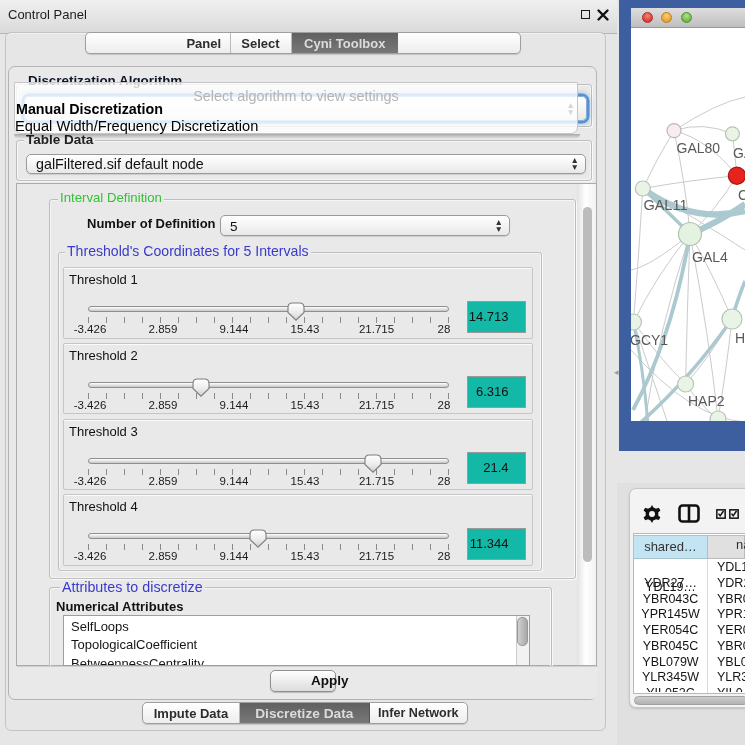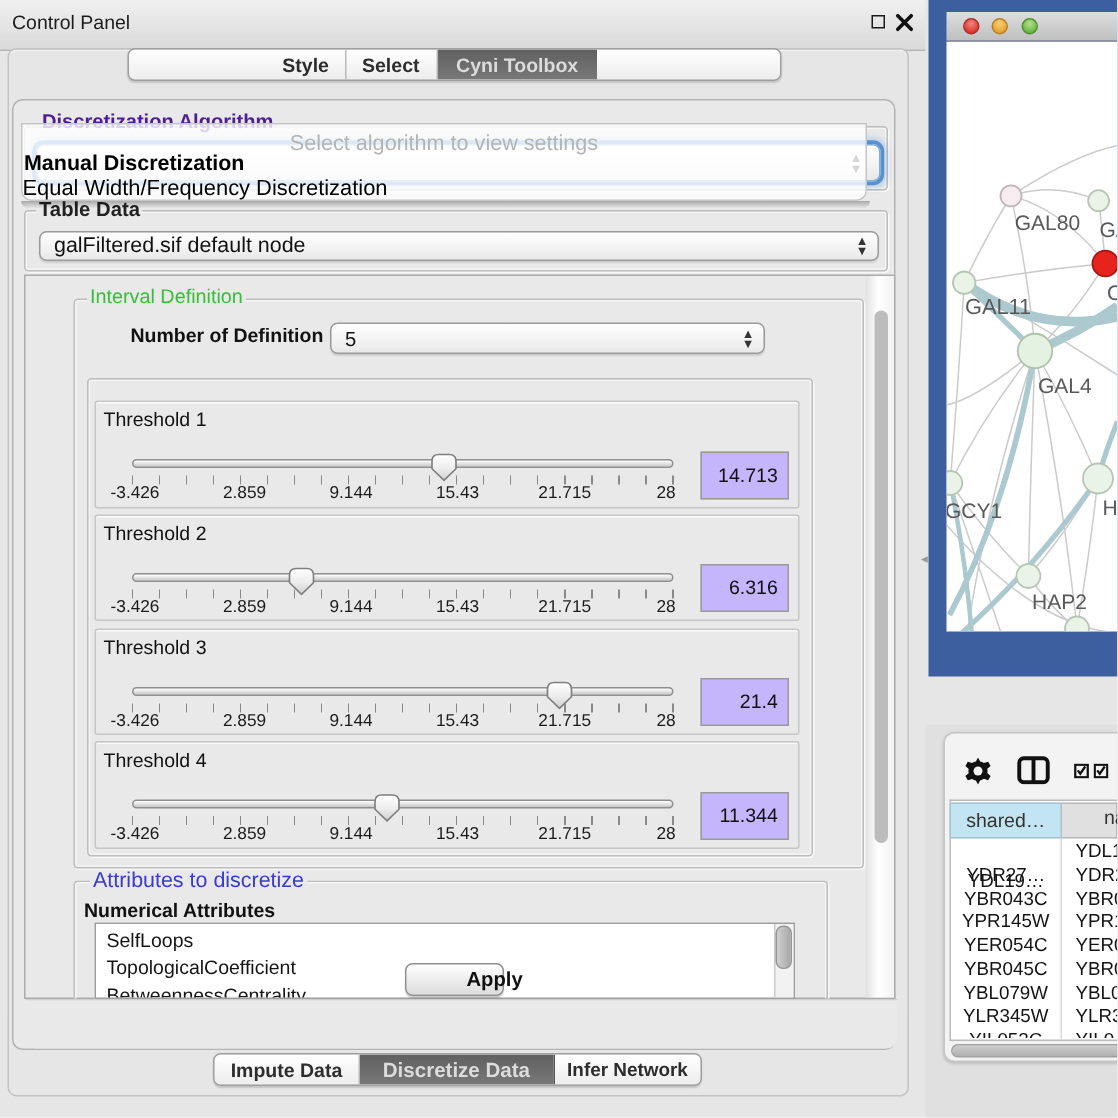--- a/index.html
+++ b/index.html
@@ -35,22 +35,22 @@
   border:1px solid #c6c6c6; border-radius:2px; background:#e9e9e9;
   box-shadow: inset 0 1px 0 rgba(255,255,255,0.8); }
 .thpanel .ttl { position:absolute; left:5.5px; top:4px; font-size:13px; font-weight:normal; color:#111; }
 .track { position:absolute; left:24.5px; top:38px; width:361px; height:6px;
   border:1px solid #8f8f8f; border-radius:3px; background:linear-gradient(#ffffff,#c7c7c7); }
 .ticks { position:absolute; left:24.5px; top:49px; width:362px; height:6px;
   background:repeating-linear-gradient(90deg,#8a8a8a 0 1px,transparent 1px 18px); }
 .slab { position:absolute; top:55px; font-size:11.5px; color:#1a1a1a; transform:translateX(-50%); }
 .thumb { position:absolute; top:34px; width:18px; height:19px; }
 .valbox { position:absolute; left:403.5px; top:32.5px; width:58.5px; height:32px;
-  background:#c4b5fd; border:1px solid #9a9a9a; font-size:13px; color:#111;
-  text-align:right; line-height:30px; padding-right:6px; }
+  background:#14b8a6; border:1px solid #9a9a9a; font-size:13px; color:#111;
+  text-align:right; line-height:30px; padding-right:16px; }
 .listitem { font-size:13px; color:#151515; line-height:18.4px; padding-left:7px; white-space:nowrap; }
 
 #bluezone { left:618.5px; top:0; width:126.5px; height:451px; background:#3d5f9f; }
 #nwtitle { left:631px; top:8px; width:114px; height:20px;
   background:linear-gradient(#dedede,#bfbfbf); border-bottom:1px solid #989898; }
 .light { position:absolute; top:12px; width:11px; height:11px; border-radius:50%; }
 #canvas { left:631px; top:28px; width:114px; height:393px; background:#ffffff; overflow:hidden; }
 #tpstrip { left:617px; top:451px; width:128px; height:32px; background:#e4e4e4;
   border-bottom:1px solid #d2d2d2; }
 #tpstrip .t { position:absolute; left:17px; top:9px; font-size:13px; color:#2a2a2a; }
@@ -73,47 +73,48 @@
     </svg>
 <div class="abs" id="winborder"></div>
 <div class="abs tabstrip" style="left:85px;top:32px;width:436px;">
       <div class="seg" style="width:92px;margin-top:37px;"><svg width="13" height="14" viewBox="0 0 13 14" style="margin-right:4px">
           <line x1="3.5" y1="3" x2="3.5" y2="11" stroke="#3f9e3f" stroke-width="1.4"></line>
           <line x1="3.5" y1="7" x2="9" y2="5" stroke="#3f9e3f" stroke-width="1.2"></line>
           <circle cx="3.5" cy="2.5" r="2.1" fill="#57b657" stroke="#2e7d2e" stroke-width="0.8"></circle>
           <circle cx="3.5" cy="11.5" r="2.1" fill="#57b657" stroke="#2e7d2e" stroke-width="0.8"></circle>
           <circle cx="10" cy="4.8" r="2.1" fill="#57b657" stroke="#2e7d2e" stroke-width="0.8"></circle>
         </svg>Network</div>
-      <div class="seg" style="width:52.5px;">Style</div>
+      <div class="seg" style="width:52.5px;">Panel</div>
       <div class="seg" style="width:61px;">Select</div>
       <div class="seg sel" style="width:106.5px;">Cyni Toolbox</div>
     </div>
 <div class="abs" id="contentpanel"></div>
 <div class="abs groupbox" style="left:16px;top:84px;width:576px;height:43px;"></div>
-<div class="abs gtitle" style="left:26px;top:74px;font-weight:bold;color:#4c1d95;font-size:13.4px;background:transparent;">Discretization Algorithm</div>
+<div class="abs gtitle" style="left:26px;top:74px;font-weight:bold;color:#0f172a;font-size:13.4px;background:transparent;">Discretization Algorithm</div>
 <div class="abs combo" style="left:24px;top:96px;width:563px;height:25px;box-shadow:0 0 0 2.5px rgba(80,142,208,0.95), 0 0 4px 4px rgba(80,142,208,0.3);border-color:#86add8;">
       <span class="ar" style="right:11px;">▲<br>▼</span>
     </div>
 <div class="abs groupbox" style="left:16px;top:140px;width:576px;height:41px;"></div>
 <div class="abs gtitle" style="left:24px;top:133px;font-weight:bold;color:#222;font-size:13.5px;">Table Data</div>
 <div class="abs combo" style="left:26px;top:154px;width:560px;height:20px;">
       <span class="cv">galFiltered.sif default node</span>
       <span class="ar">▲<br>▼</span>
     </div>
 <div class="abs" style="left:16px;top:183px;width:580.5px;height:483px;border:1px solid #ababab;background:#e9e9e9;"></div>
 <div class="abs" style="left:576.5px;top:184px;width:19px;height:481px;background:linear-gradient(90deg,#e2e2e2,#ffffff 45%,#f2f2f2);"></div>
 <div class="abs" style="left:583px;top:207px;width:8.5px;height:355px;background:#bcbcbc;border-radius:4.5px;"></div>
 <div class="abs groupbox" style="left:49px;top:199px;width:526.5px;height:380px;"></div>
 <div class="abs gtitle" style="left:58px;top:191px;color:#35c035;font-size:13.2px;">Interval Definition</div>
 <div class="abs" style="left:87px;top:216px;font-size:13px;font-weight:bold;color:#111;">Number of Definition</div>
 <div class="abs combo" style="left:220px;top:215px;width:290px;height:21px;">
       <span class="cv" style="font-size:13.5px;">5</span>
       <span class="ar">▲<br>▼</span>
     </div>
 <div class="abs groupbox" style="left:58px;top:252px;width:484px;height:318.5px;"></div>
+<div class="abs gtitle" style="left:65px;top:244px;color:#3a3acc;font-size:14.1px;">Threshold's Coordinates for 5 Intervals</div>
 <svg width="0" height="0">
       <defs>
         <linearGradient id="thg" x1="0" y1="0" x2="0" y2="1">
           <stop offset="0" stop-color="#ffffff"></stop>
           <stop offset="0.55" stop-color="#ececec"></stop>
           <stop offset="1" stop-color="#cfcfcf"></stop>
         </linearGradient>
       </defs>
     </svg>
 <div class="thpanel" style="top:267.0px">
@@ -184,21 +185,21 @@
 <div class="abs" style="left:63px;top:615px;width:467px;height:51px;border:1px solid #9e9e9e;background:#fff;overflow:hidden;">
       <div style="position:absolute;left:0;top:2px;width:440px;">
         <div class="listitem">SelfLoops</div>
         <div class="listitem">TopologicalCoefficient</div>
         <div class="listitem">BetweennessCentrality</div>
       </div>
       <div style="position:absolute;right:0;top:0;width:13px;height:100%;background:#f2f2f2;border-left:1px solid #ccc;"></div>
       <div style="position:absolute;right:1px;top:1px;width:11px;height:29px;background:linear-gradient(90deg,#cfcfcf,#a8a8a8);border:1px solid #979797;border-radius:5px;"></div>
     </div>
 <div class="abs" style="left:17px;top:666px;width:581px;height:33px;background:#e9e9e9;border-top:1px solid #cfcfcf;border-radius:0 0 7px 7px;"></div>
-<div class="abs" style="left:270px;top:642px;width:66px;height:22px;border:1px solid #8f8f8f;border-radius:5px;background:linear-gradient(#ffffff,#ededed 50%,#dcdcdc);box-shadow:0 1px 1px rgba(0,0,0,0.2);font-size:13.5px;font-weight:bold;color:#111;text-align:right;line-height:20px;padding-left:40px;">Apply</div>
+<div class="abs" style="left:270px;top:670px;width:66px;height:22px;border:1px solid #8f8f8f;border-radius:5px;background:linear-gradient(#ffffff,#ededed 50%,#dcdcdc);box-shadow:0 1px 1px rgba(0,0,0,0.2);font-size:13.5px;font-weight:bold;color:#111;text-align:right;line-height:20px;padding-left:40px;">Apply</div>
 <div class="abs tabstrip" style="left:142px;top:702px;width:326px;">
       <div class="seg" style="width:97.5px;">Impute Data</div>
       <div class="seg sel" style="width:130.5px;font-size:13.7px;">Discretize Data</div>
       <div class="seg" style="width:98px;font-size:12.6px;">Infer Network</div>
     </div>
 <div class="abs" style="left:14px;top:82px;width:564px;height:52px;background:rgba(255,255,255,0.8);border:1px solid #c6c6c6;border-radius:0 0 7px 7px;"></div>
 <div class="abs" style="left:14px;top:134px;width:566px;height:5px;background:linear-gradient(rgba(0,0,0,0.28),rgba(0,0,0,0));border-radius:0 0 7px 7px;"></div>
 <div class="abs" style="left:296px;top:88px;transform:translateX(-50%);font-size:14.4px;color:#b4b4b4;white-space:nowrap;">Select algorithm to view settings</div>
 <div class="abs" style="left:16px;top:101px;font-size:14.3px;font-weight:bold;color:#000;">Manual Discretization</div>
 <div class="abs" style="left:15px;top:118px;font-size:14.6px;color:#000;">Equal Width/Frequency Discretization</div>

